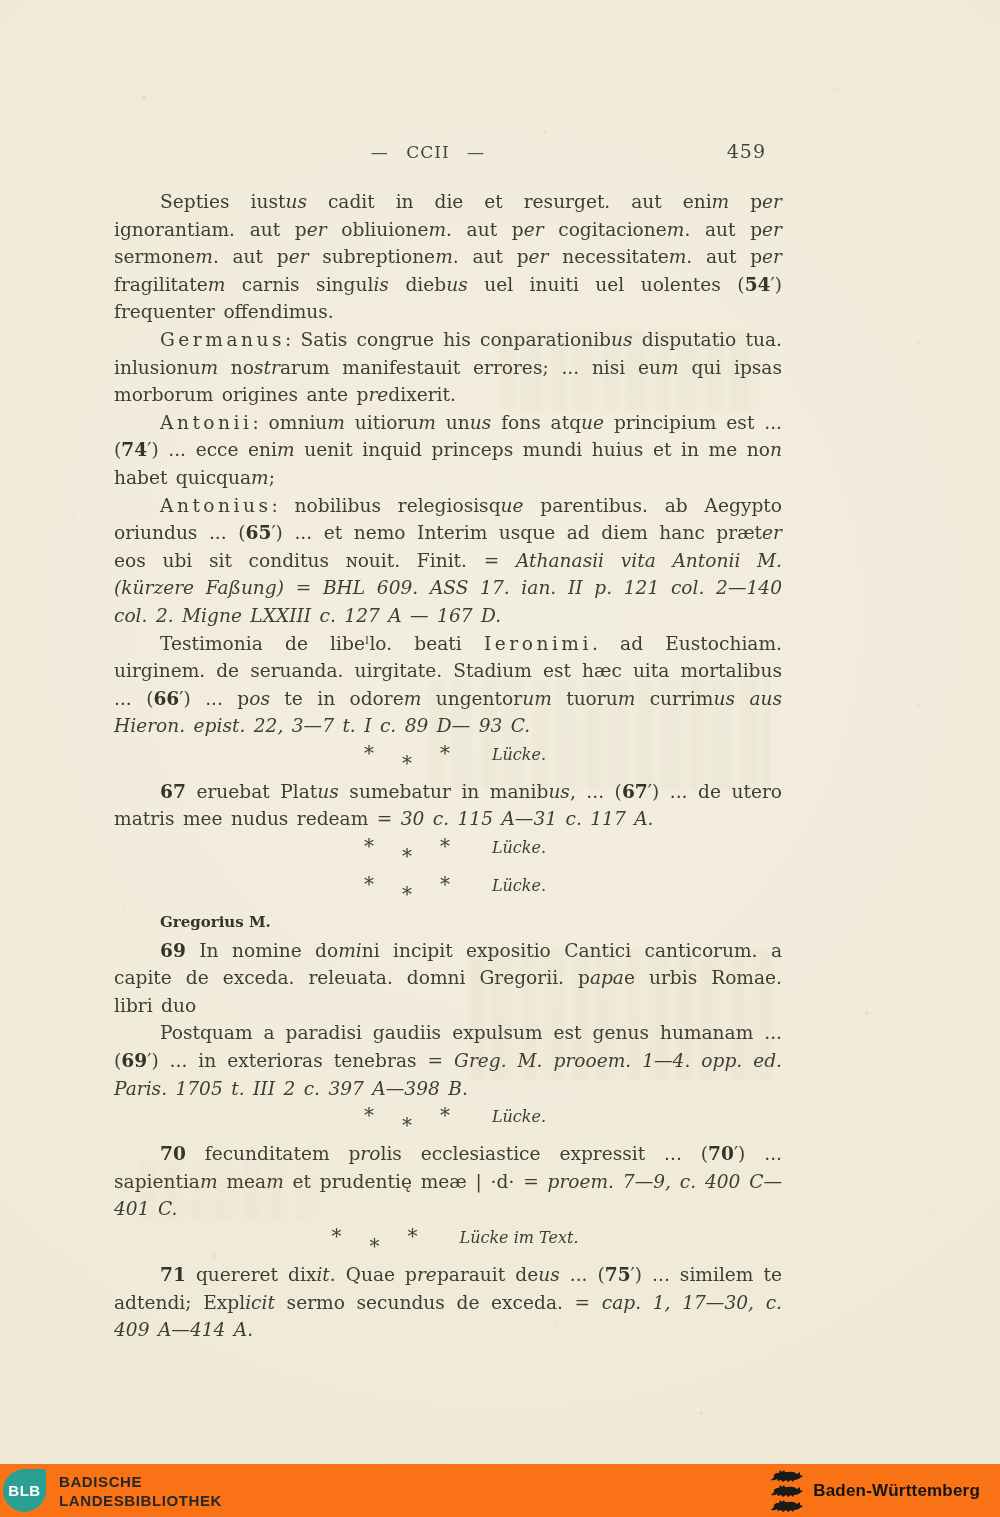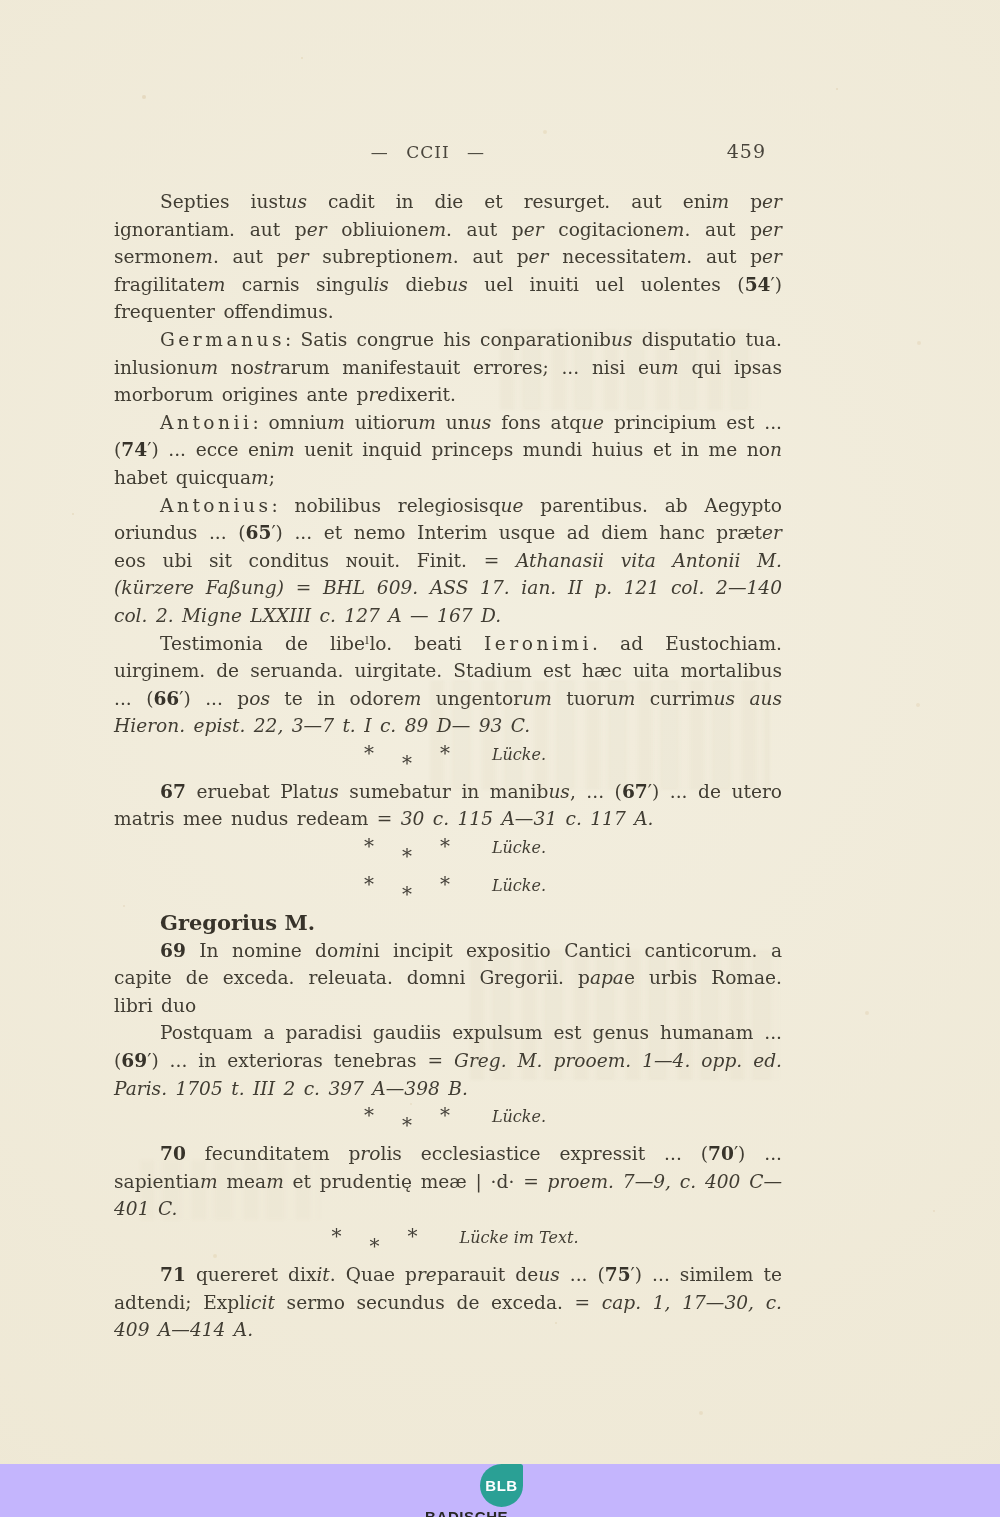--- a/index.html
+++ b/index.html
@@ -69,41 +69,40 @@
 
   p.para {
     margin: 0; text-indent: 46px; text-align: justify;
     font-size: 18.6px; line-height: 27.6px; word-spacing: 2.5px;
   }
   p.para b, .heading { font-weight: bold; color: #37332a; }
   p.para i { font-style: italic; }
   .sp { letter-spacing: 3.5px; }
   p.heading {
     margin: 0; text-indent: 46px; text-align: left;
-    font-size: 21px; line-height: 27.6px;
+    font-size: 15px; line-height: 27.6px;
   }
 
   .gap {
     height: 36px; display: flex; justify-content: center;
     align-items: flex-start; padding-top: 2px;
   }
   .gap .st { font-size: 20px; line-height: 22px; margin: 0 14px; color: #45413a; }
   .gap .st.low { position: relative; top: 10px; }
   .gap .gap-label {
     font-style: italic; font-size: 16px; line-height: 26px; margin-left: 28px;
     color: #413d33;
   }
 
   
   .bottombar {
     position: absolute; left: 0; bottom: 0; width: 1000px; height: 53px;
-    background: #c4b5fd;
+    background: #f97316;
     display: flex; align-items: center;
     font-family: "Liberation Sans", sans-serif;
-    flex-direction: column;
   }
   .blb-logo {
     width: 43px; height: 43px; margin-left: 3px; flex: 0 0 auto;
     background: #2aa095;
     border-radius: 50% 6% 50% 50%;
     display: flex; align-items: center; justify-content: center;
   }
   .blb-logo .abbr {
     color: #ffffff; font-weight: bold; font-size: 15px; letter-spacing: 0.5px;
   }

